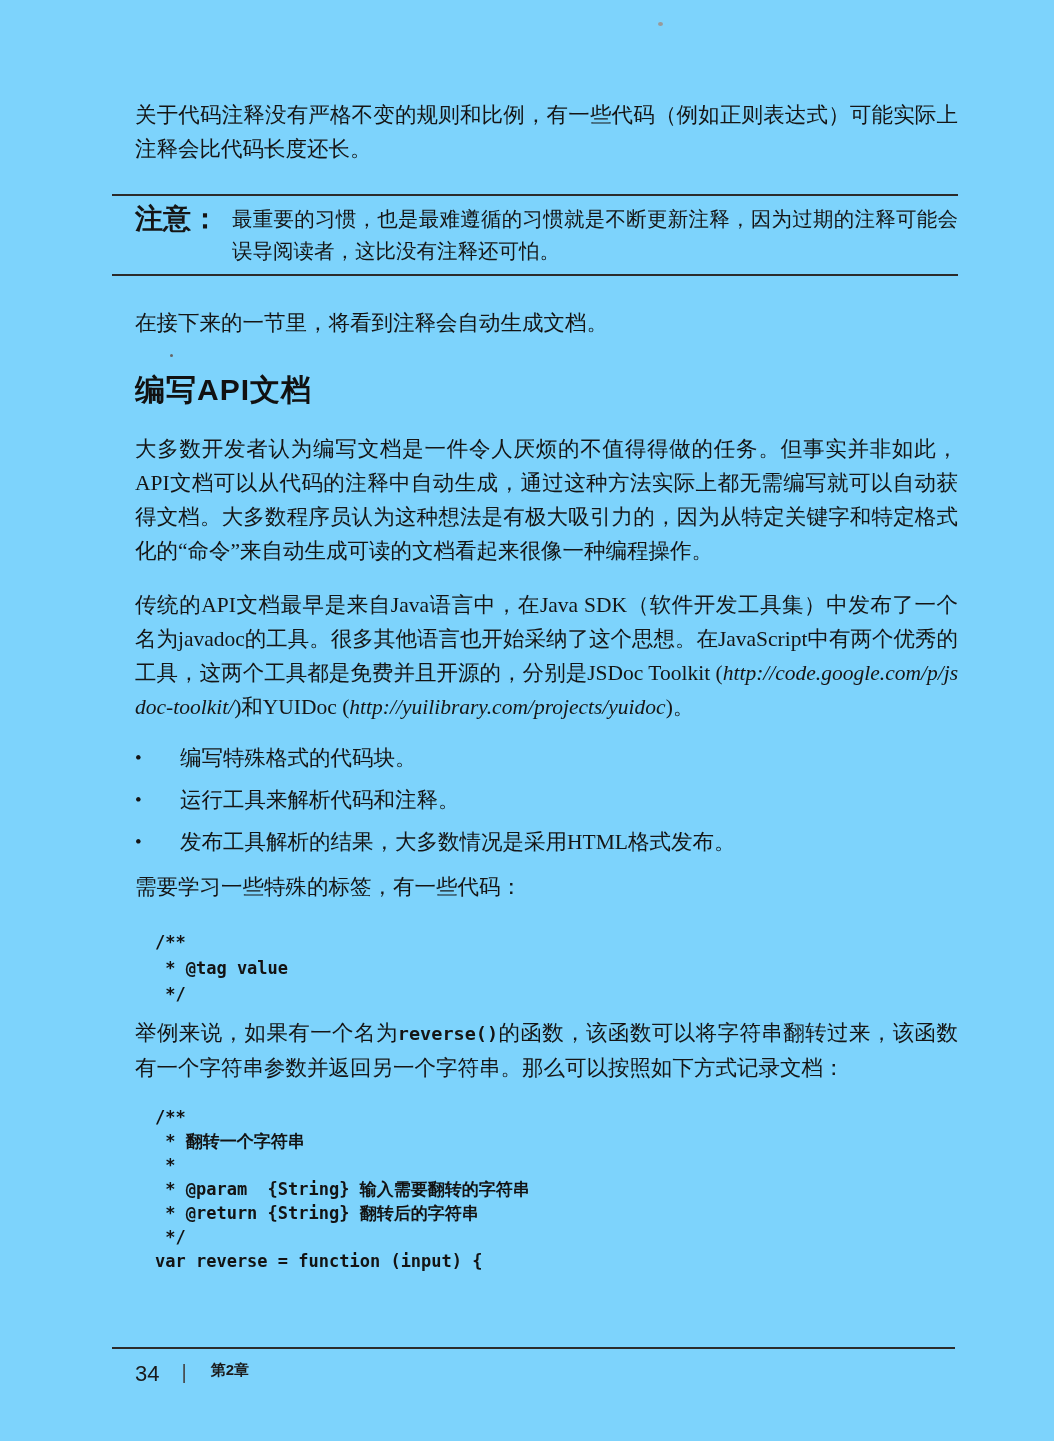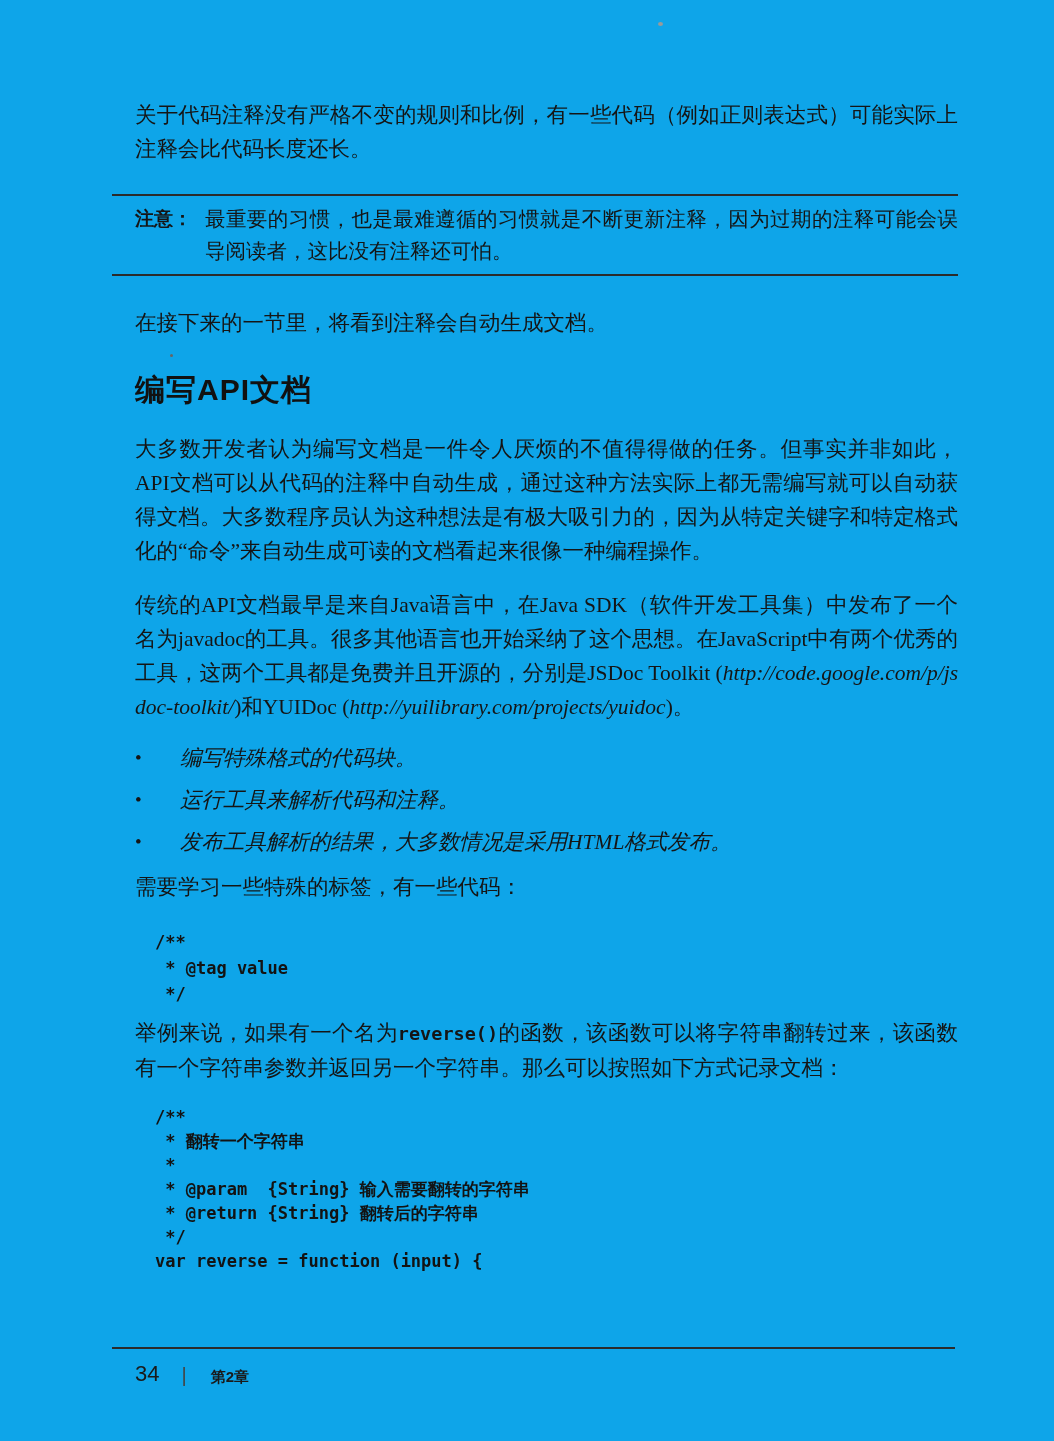--- a/index.html
+++ b/index.html
@@ -1,41 +1,41 @@
 <!DOCTYPE html>
 <html lang="zh"><head>
 <meta charset="utf-8">
 <style>
   html, body { margin: 0; padding: 0; background: #e8e8e8; }
   .page {
     position: relative;
     width: 1054px;
     height: 1441px;
     margin: 0 auto;
-    background: #0ea5e9;
+    background: #7dd3fc;
     color: #151515;
     font-family: "Liberation Serif", serif;
     overflow: hidden;
   }
   .content { padding: 98px 96px 0 135px; }
 
   p { margin: 0; font-size: 21.5px; line-height: 34px; text-align: justify; }
 
   
   .note {
     margin: 28px 0 0 -23px;
     border-top: 2px solid #2b2b2b;
     border-bottom: 2px solid #2b2b2b;
     padding: 7px 0 7px 23px;
   }
   .note-body { display: flex; }
   .note-label {
     flex: 0 0 auto;
     font-weight: bold;
-    font-size: 19px;
+    font-size: 28px;
     line-height: 32px;
     margin-right: 13px;
     white-space: nowrap;
   }
   .note-text { flex: 1; font-size: 20.5px; line-height: 32px; text-align: justify; }
 
   .para-transition { margin-top: 30px; }
 
   h1 {
     margin: 24px 0 0 0;
@@ -47,21 +47,21 @@
     color: #111;
   }
 
   .para-1 { margin-top: 16px; }
   .para-2 { margin-top: 20px; }
   .steps-intro { margin-top: 22px; }
 
   ul.steps { list-style: none; margin: 17px 0 0 0; padding: 0; }
   ul.steps li { display: flex; font-size: 21.5px; line-height: 34px; margin-bottom: 8px; }
   ul.steps .bullet { flex: 0 0 45px; font-size: 19px; }
-  ul.steps .step-text { flex: 1; text-align: justify; font-style: italic; }
+  ul.steps .step-text { flex: 1; text-align: justify; }
 
   .tags-intro { margin-top: 11px; }
 
   .code {
     margin: 0 0 0 20px;
     font-family: "DejaVu Sans Mono", monospace;
     font-weight: 600;
     font-size: 17px;
     color: #131313;
   }
@@ -82,21 +82,21 @@
   }
 
   .footer {
     position: absolute;
     top: 1347px;
     left: 112px;
     right: 99px;
     border-top: 2px solid #2b2b2b;
     padding: 12px 0 0 23px;
     display: flex;
-    align-items: flex-end;
+    align-items: flex-start;
     font-family: "Liberation Sans", sans-serif;
   }
   .footer .page-number { font-size: 22px; color: #1a1a1a; margin-right: 22px; }
   .footer .divider { font-size: 20px; font-weight: 300; color: #444; margin-right: 24px; }
   .footer .chapter { font-size: 15px; font-weight: 700; color: #1a1a1a; }
 
   .dot-1 {
     position: absolute; left: 658px; top: 22px;
     width: 5px; height: 4px; background: #9a9a9a; border-radius: 50%;
   }

